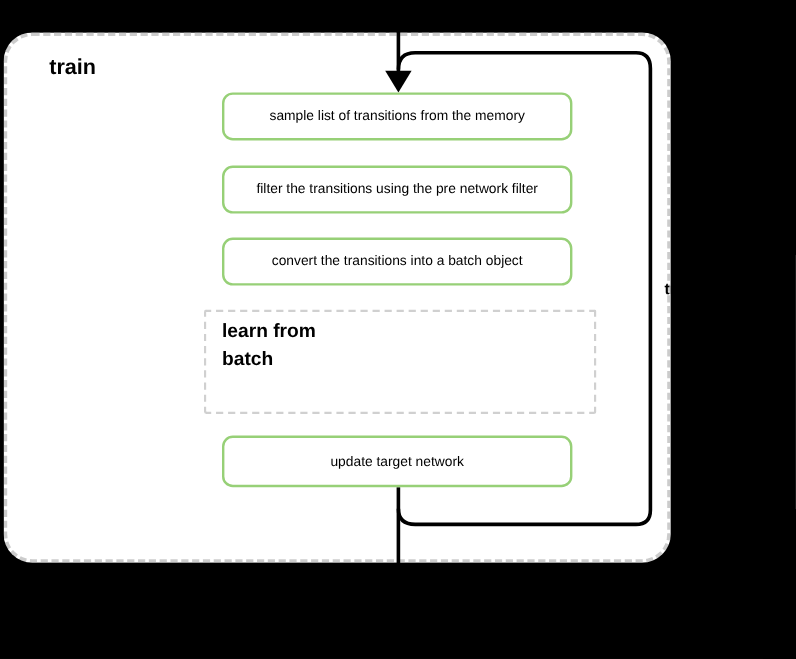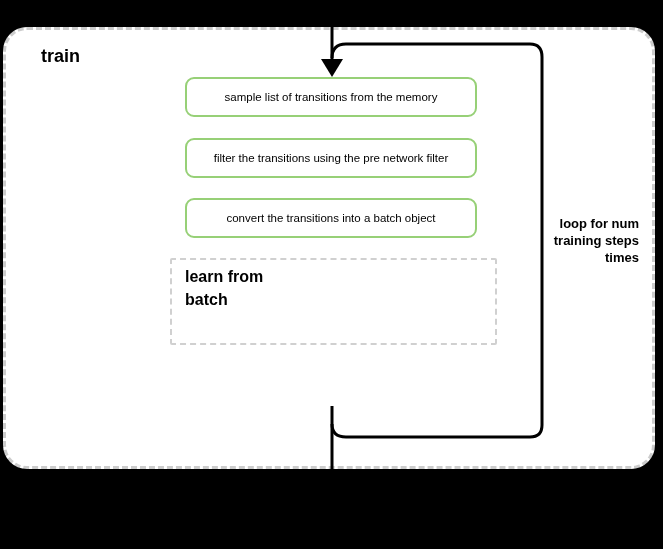--- a/index.html
+++ b/index.html
@@ -12,21 +12,21 @@
     position: relative;
     width: 663px;
     height: 549px;
     background: #000000;
     overflow: hidden;
   }
   .container {
     position: absolute;
     left: 3px;
     top: 27px;
-    width: 652px;
+    width: 556px;
     height: 442px;
     box-sizing: border-box;
     background: #ffffff;
     border: 3px dashed #cccccc;
     border-radius: 24px;
     z-index: 1;
   }
   .container-title {
     position: absolute;
     left: 35px;
@@ -123,18 +123,21 @@
 
   <div class="step step-3">
     <span>convert the transitions into a batch object</span>
   </div>
 
   <div class="subprocess">
     <div class="subprocess-label">learn from
 batch</div>
   </div>
 
+  <div class="step step-final">
+    <span>update target network</span>
+  </div>
 
   <div class="loop-annotation">loop for num
 training steps
 times</div>
 
 </div>
 
 </body></html>

